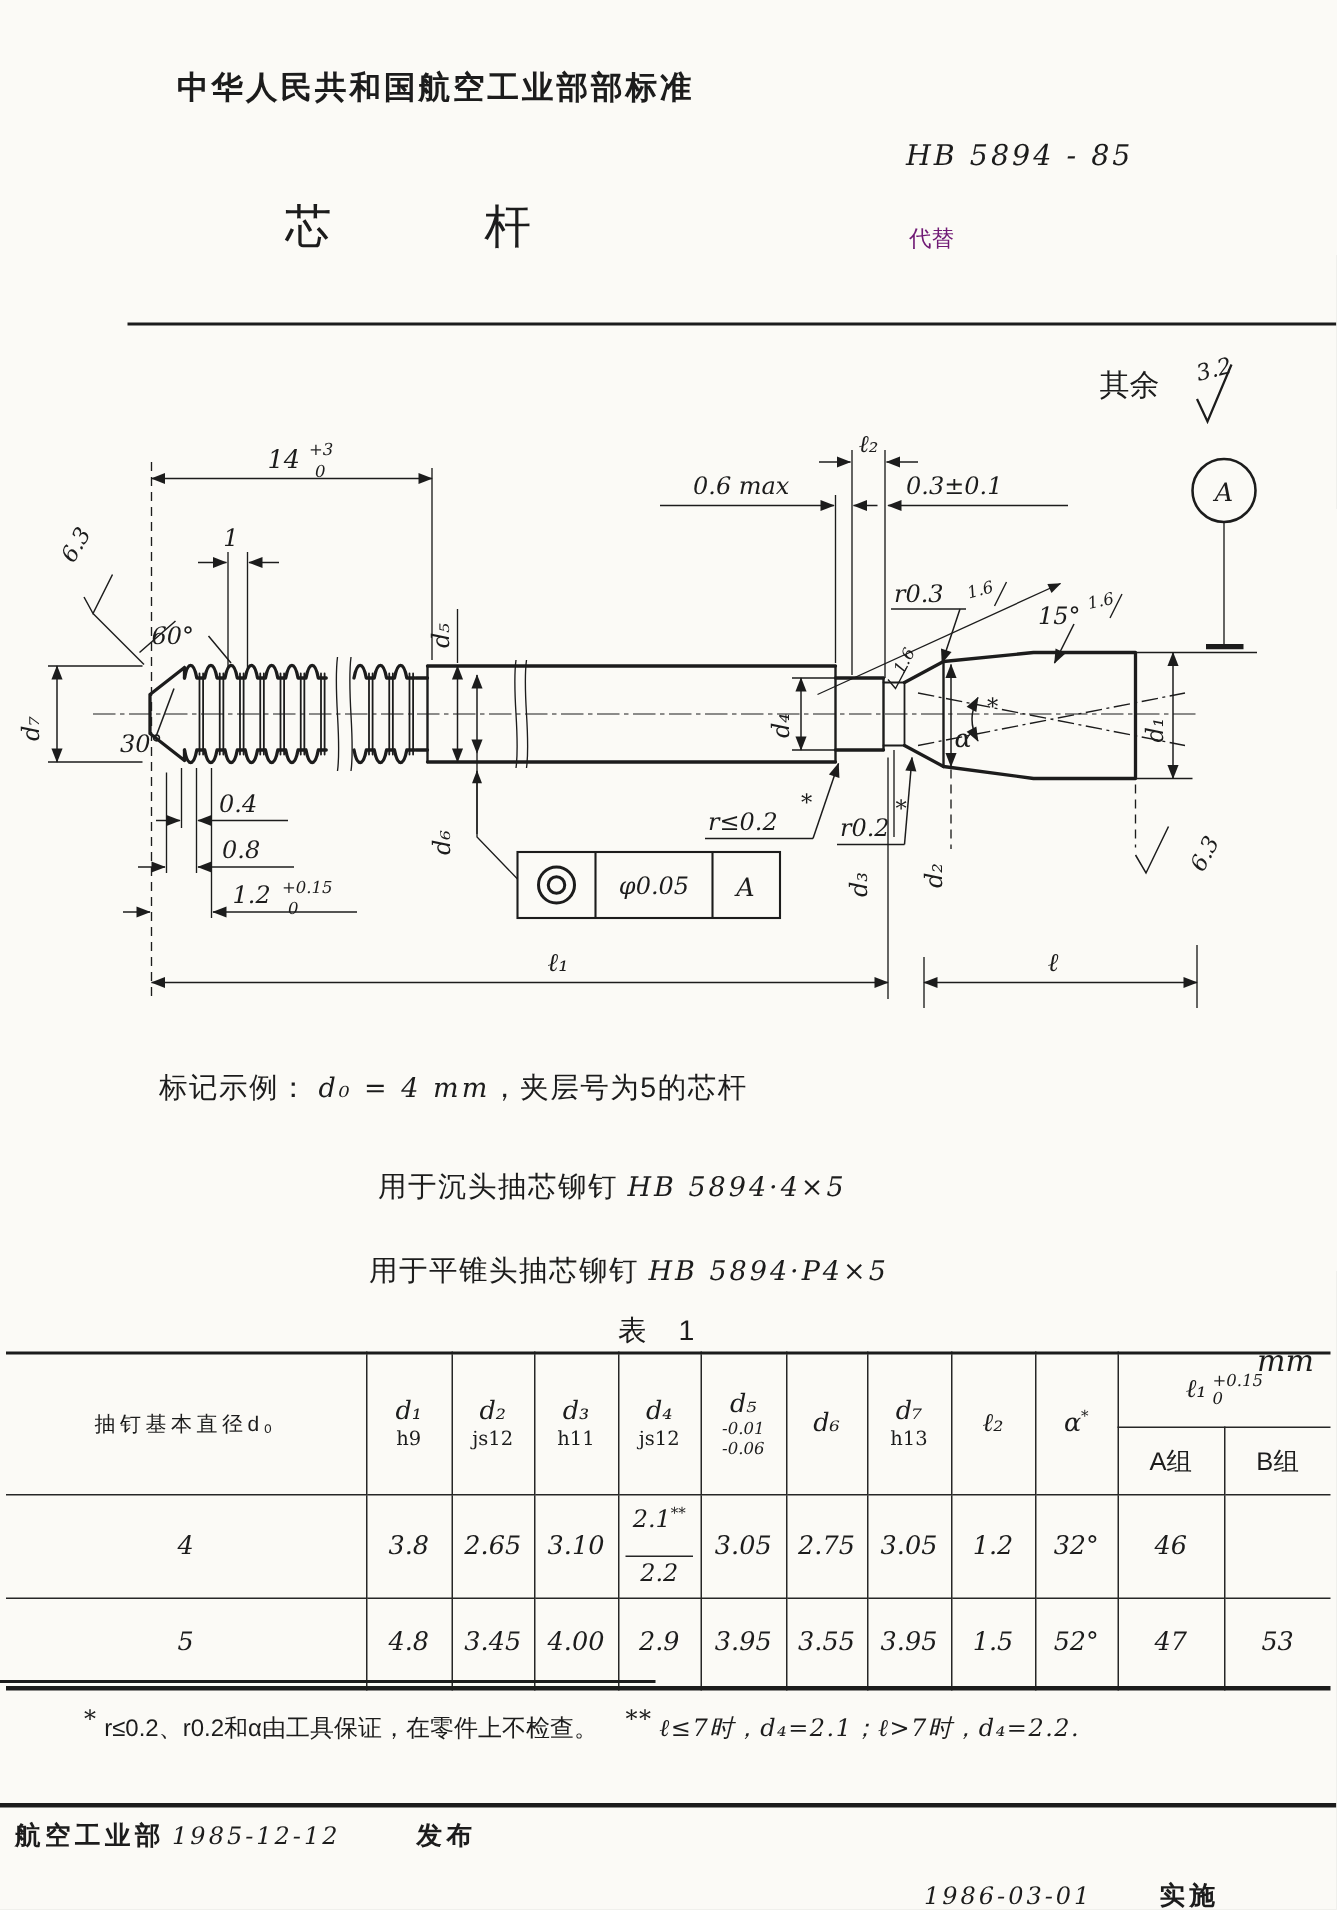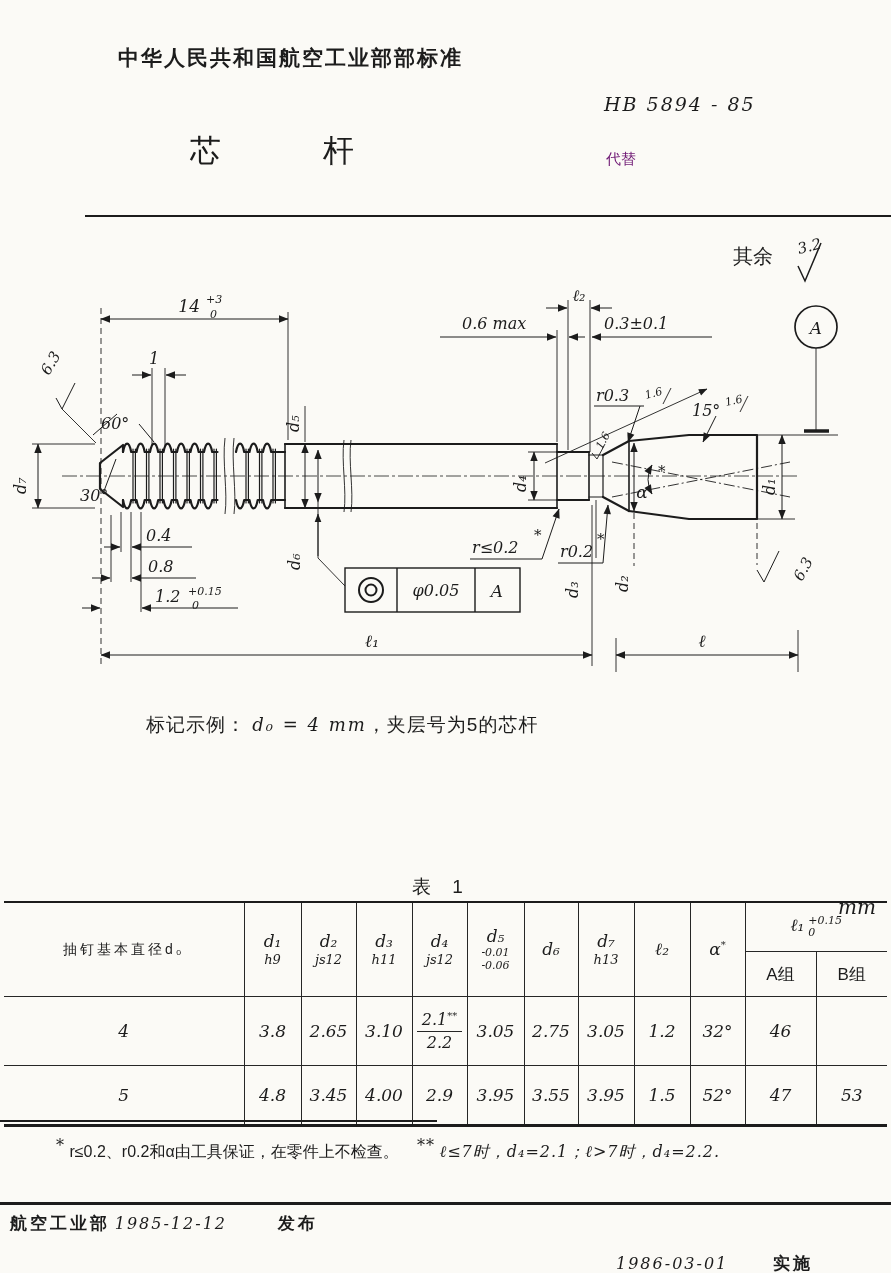--- a/index.html
+++ b/index.html
@@ -22,44 +22,44 @@
   .ext{stroke:#1c1c1c;stroke-width:0.9;fill:none;}
   .dash{stroke-dasharray:6 4;}
   .cl{stroke-dasharray:15 3 3 3;stroke-width:0.8;}
   text{fill:#1c1c1c;}
   .dtx{font-family:"DejaVu Serif",serif;font-style:italic;font-size:15px;}
   .dtx16{font-family:"DejaVu Serif",serif;font-style:italic;font-size:16px;}
   .dtx17{font-family:"DejaVu Serif",serif;font-style:italic;font-size:17px;}
   .dtxs{font-family:"DejaVu Serif",serif;font-style:italic;font-size:11px;}
   .cnx{font-family:"Liberation Sans",sans-serif;font-size:20px;}
   
-  .mk{font-size:19px;letter-spacing:1px;white-space:nowrap;margin-left:40px;}
+  .mk{font-size:19px;letter-spacing:1px;white-space:nowrap;}
   .mk .hw{font-size:18px;letter-spacing:2px;}
   
   .tcap{left:412px;top:874px;font-size:19px;letter-spacing:8px;}
   .tunit{left:838px;top:880px;font-size:20px;margin-top:15px;}
   table.spec{position:absolute;left:4px;top:901px;border-collapse:collapse;table-layout:fixed;width:883px;}
   .spec td{border:1.3px solid #262626;text-align:center;vertical-align:middle;padding:0;}
   .spec{border-top:2.5px solid #1c1c1c;border-bottom:3px solid #1c1c1c;}
   .spec .bl0{border-left:none;}
   .spec .br0{border-right:none;}
   .spec tr.h1 td{height:48px;}
   .spec tr.h2 td{height:44px;font-size:17px;}
   .spec tr.r0 td{height:68px;}
   .spec tr.r1 td{height:58px;}
   .c0{font-size:14px;letter-spacing:3px;}
   .sym{font-family:"DejaVu Serif",serif;font-style:italic;font-size:17px;line-height:1.25;}
-  .tol{font-family:"DejaVu Serif",serif;font-style:italic;font-size:13px;line-height:1.2;}
+  .tol{font-family:"DejaVu Serif",serif;font-size:13px;line-height:1.2;}
   .tol2{font-family:"DejaVu Serif",serif;font-style:italic;font-size:11px;line-height:1.15;}
   .tolstack{display:inline-block;vertical-align:middle;font-family:"DejaVu Serif",serif;font-style:italic;
             font-size:11px;line-height:1.1;text-align:left;margin-left:4px;}
   .tolstack span{display:block;}
   .hwc{font-family:"DejaVu Serif",serif;font-style:italic;font-size:17px;}
   .frac{display:inline-block;font-family:"DejaVu Serif",serif;font-style:italic;font-size:16px;}
-  .frac .ft{border-bottom:1.4px solid #262626;padding:0 5px 1px;}
+  .frac .ft{border-bottom:1.4px solid #262626;padding:0 5px 15px;}
   .frac .fb{padding-top:1px;}
   sup{font-size:10px;}
   
   .fnsep{left:0;top:1120px;width:437px;height:2px;}
   .fnote{left:56px;top:1134px;width:820px;font-size:16px;line-height:1.5;}
   .fnote .hw{font-size:16px;letter-spacing:1px;}
   .footrule{left:0;top:1202px;width:891px;height:3px;}
   .footer-l{left:10px;top:1212px;font-size:17px;}
   .footer-r{left:616px;top:1252px;font-size:17px;}
   .fb-label{font-weight:bold;letter-spacing:3px;font-family:Liberation Mono, monospace;}
@@ -223,20 +223,28 @@
     <path class="dim" marker-start="url(#ar)" marker-end="url(#ar)" d="M101,655 L592,655"></path>
     <text class="dtx17" x="372" y="647" text-anchor="middle">ℓ₁</text>
     <path class="ext" d="M616,638 L616,672 M798,630 L798,672"></path>
     <path class="dim" marker-start="url(#ar)" marker-end="url(#ar)" d="M616,655 L798,655"></path>
     <text class="dtx17" x="702" y="647" text-anchor="middle">ℓ</text>
   </svg>
 
   <div class="abs mk" style="left:106px;top:712px;">
     <span>标记示例：</span>
     <span class="hw">d₀ = 4 mm</span><span>，夹层号为5的芯杆</span>
+  </div>
+  <div class="abs mk" style="left:252px;top:778px;">
+    <span>用于沉头抽芯铆钉</span>
+    <span class="hw">HB 5894·4×5</span>
+  </div>
+  <div class="abs mk" style="left:246px;top:834px;">
+    <span>用于平锥头抽芯铆钉</span>
+    <span class="hw">HB 5894·P4×5</span>
   </div>
 
   <div class="abs tcap">表 1</div>
   <div class="abs tunit hw">mm</div>
 
   <table class="spec">
     <colgroup>
       <col style="width:240px">
         <col style="width:57px">
         <col style="width:55px">

